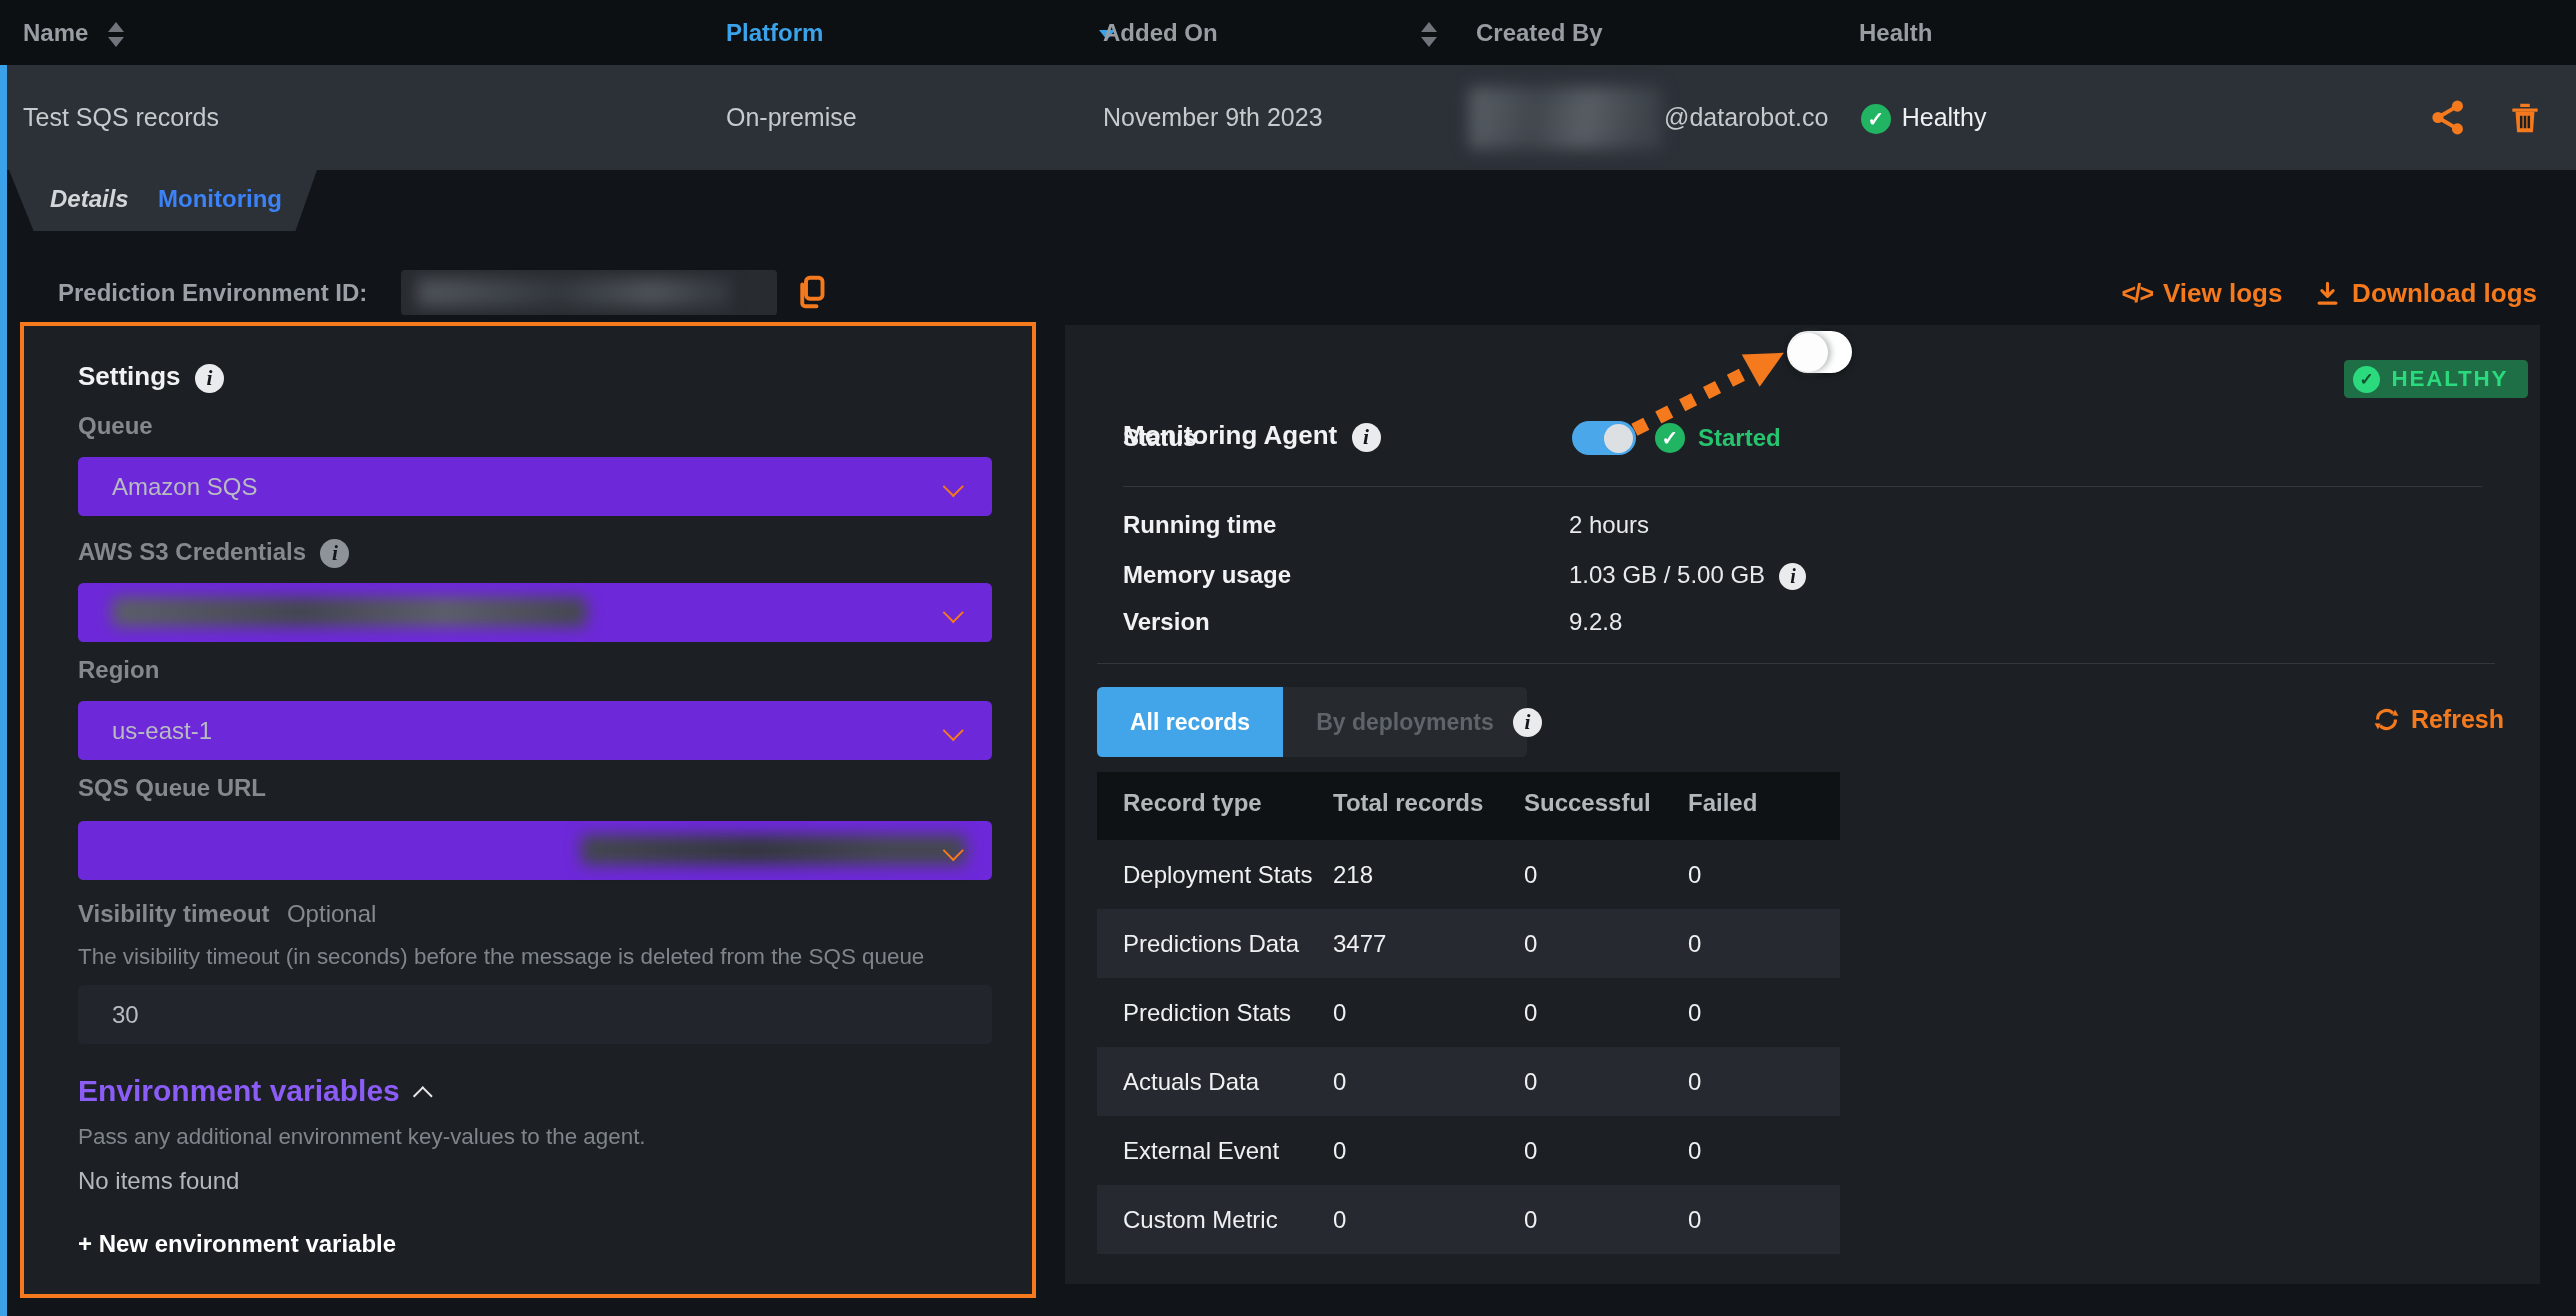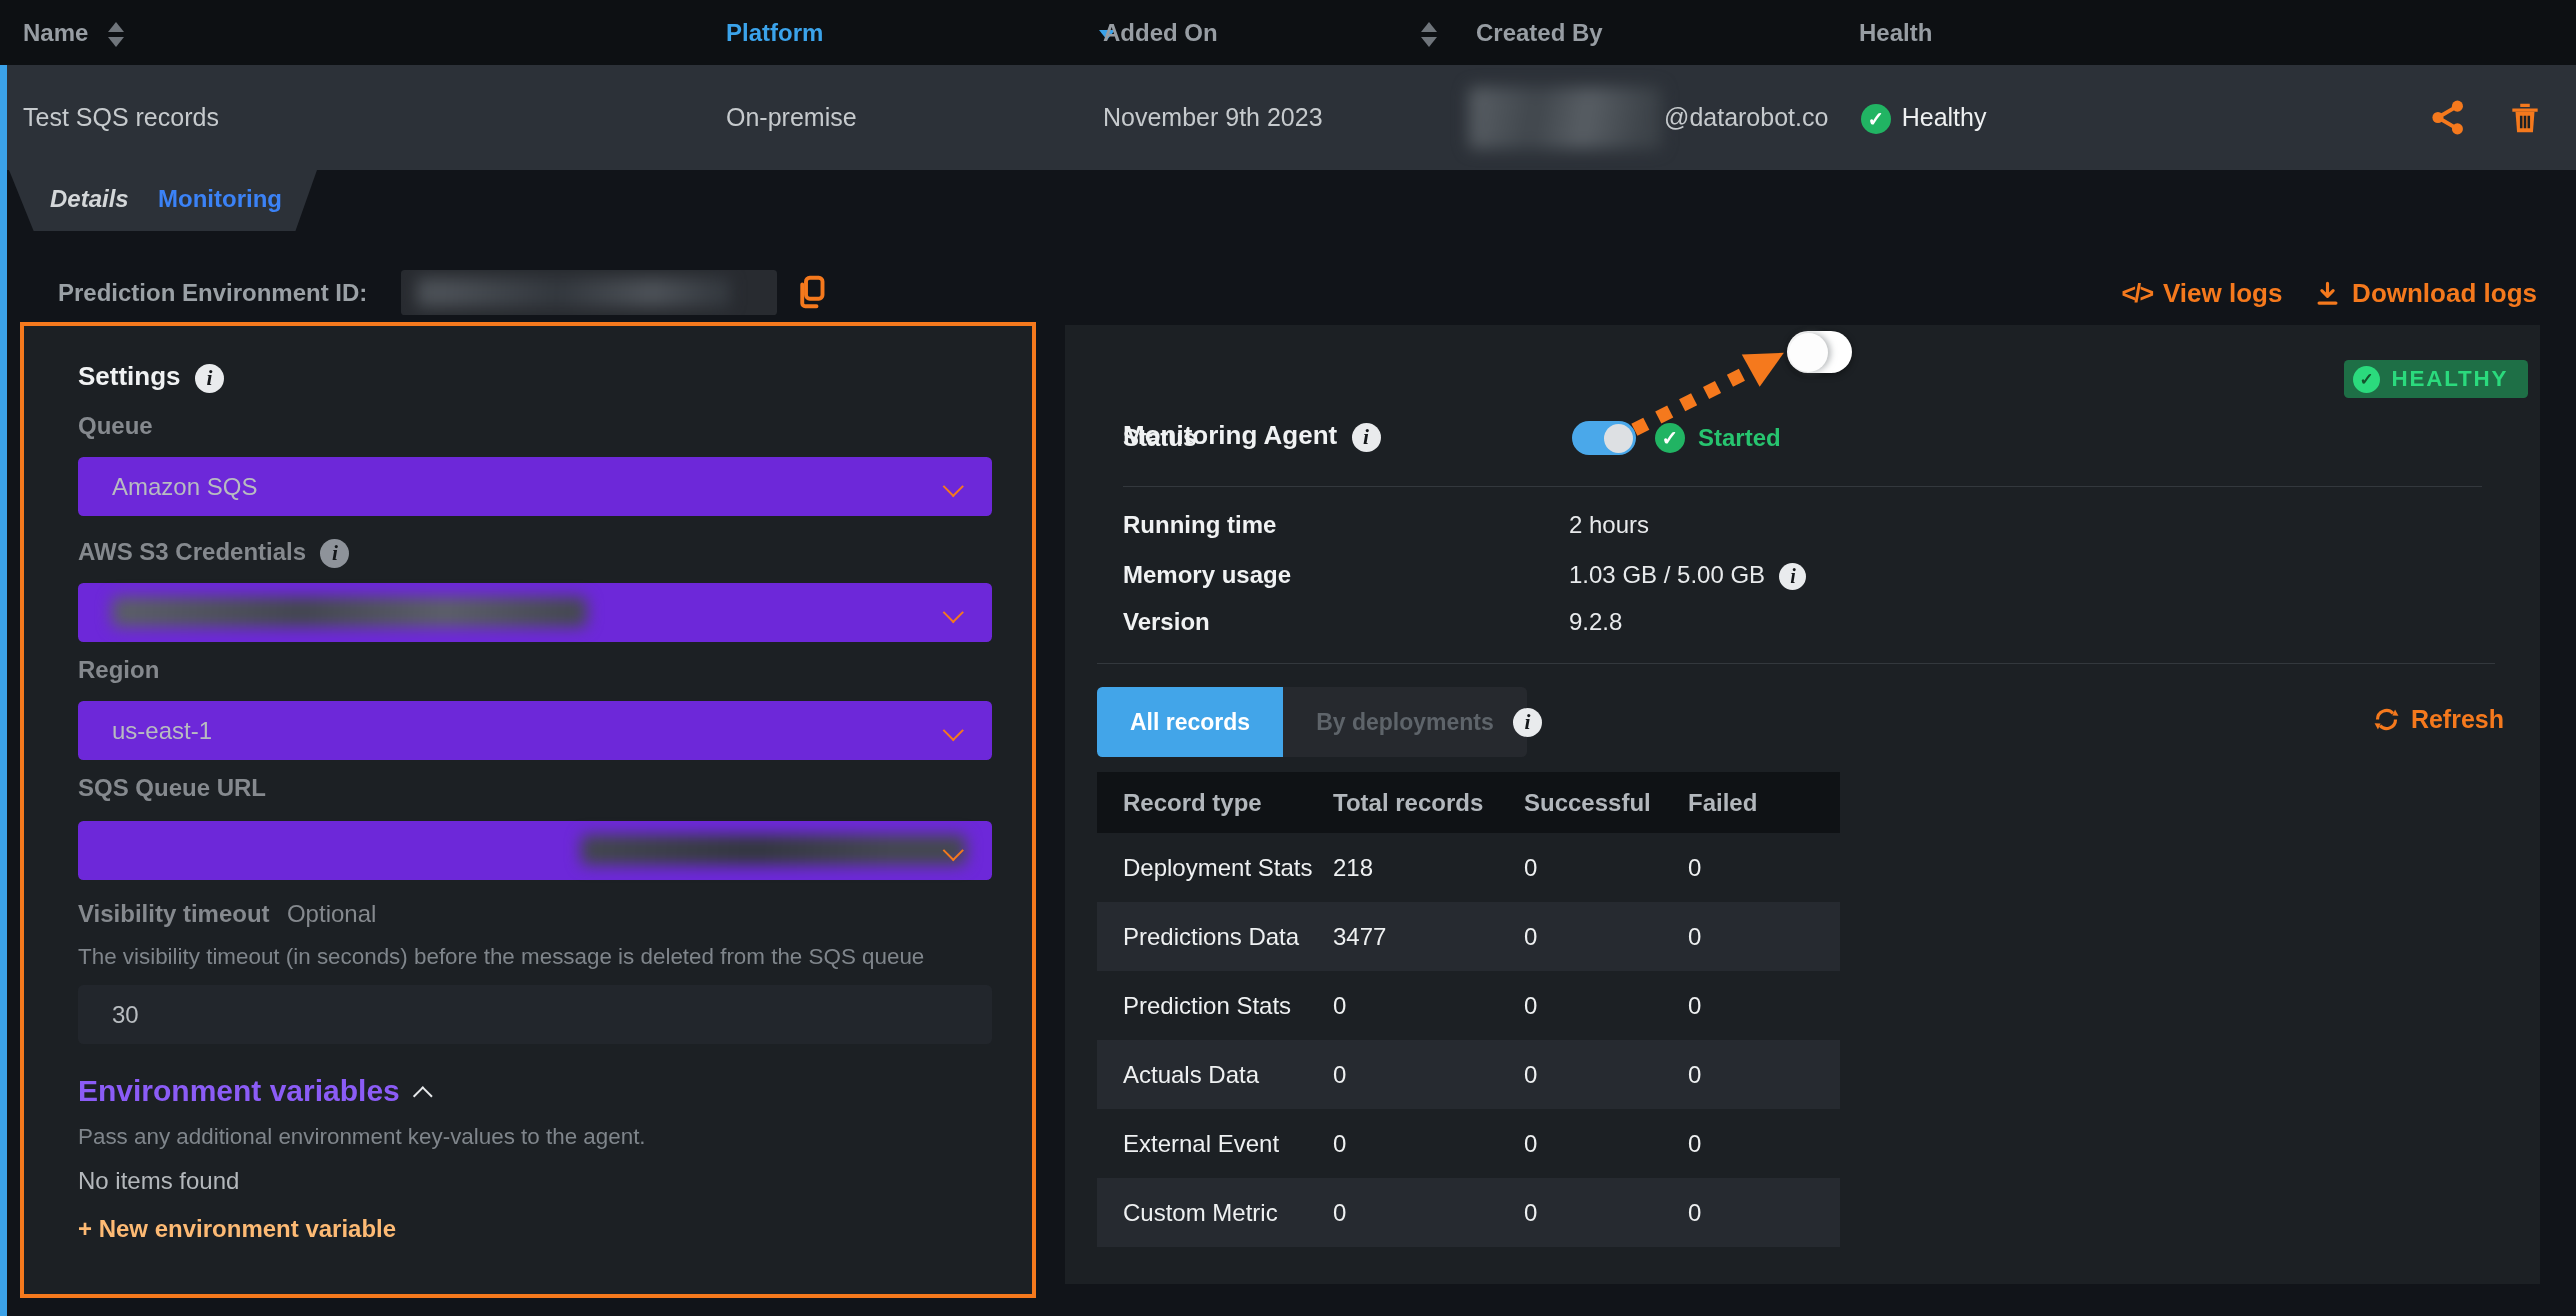--- a/index.html
+++ b/index.html
@@ -65,21 +65,21 @@
   .chev-up{display:inline-block;width:11.6px;height:11.6px;margin-left:16px;
     border-right:2.7px solid #e6e8ea;border-bottom:2.7px solid #e6e8ea;transform:rotate(-135deg) translate(-1.8px,-1.8px);}
   .dd-smudge{position:absolute;top:14.3px;height:30px;border-radius:5.4px;filter:blur(7.2px);}
   .cred-smudge{left:34px;width:475px;background:linear-gradient(95deg,#595e64 5%,#42474d 40%,#5b6066 70%,#454a50 95%);}
   .url-smudge{left:503px;width:385px;background:linear-gradient(95deg,#41464c 5%,#32373d 45%,#43484e 80%);}
   .desc-text{font-size:22.4px;color:#7f858b;font-weight:400;}
   .ti{position:absolute;left:54px;width:914px;height:59px;box-sizing:border-box;background:#22262c;border:none;border-radius:5.4px;
     color:#b8bcc0;font-size:24px;font-family:"Liberation Sans",sans-serif;padding:0 34px;outline:none;}
   .envvars-title{font-size:30px;font-weight:700;color:#8b5cf6;cursor:pointer;}
   .noitems{font-size:24px;color:#b4b8bc;font-weight:400;}
-  .addvar{font-size:24px;color:#fdba74;font-weight:700;cursor:pointer;}
+  .addvar{font-size:24px;color:#ffffff;font-weight:700;cursor:pointer;margin-top:15px;}
 
   
   .info{display:inline-block;width:29px;height:29px;border-radius:50%;background:#e9ebed;color:#14171a;
     font-family:"Liberation Serif",serif;font-style:italic;font-weight:700;font-size:21.5px;line-height:28px;
     text-align:center;vertical-align:middle;margin-left:14.3px;}
   .info.gray{background:#8e939a;}
 
   
   .mon-panel{position:absolute;left:1065px;top:325px;width:1475px;height:959px;background:#1c2024;}
   .mon-panel .lab{position:absolute;left:58px;line-height:36px;font-size:24px;font-weight:700;color:#f0f2f3;white-space:nowrap;}
@@ -106,21 +106,21 @@
   .seg{position:absolute;left:32px;top:362px;height:70px;display:flex;border-radius:5.4px;overflow:hidden;}
   .seg .s{height:70px;line-height:70px;font-size:23px;padding:0 33px;cursor:pointer;white-space:nowrap;font-weight:bold;}
   .seg-active{background:#42a5e9;color:#fff;}
   .seg-idle{background:#26292e;color:#5e646a;}
   .seg-info{position:absolute;left:448px;top:383px;}
   .refresh{position:absolute;right:36px;top:380px;display:flex;align-items:center;gap:10.7px;
     color:#f5791d;font-size:25px;font-weight:700;cursor:pointer;}
 
   
   .rtable{position:absolute;left:32px;top:447px;width:743px;}
-  .rtable .thead{height:61px;background:#0f1215;display:flex;align-items:center;}
+  .rtable .thead{height:68px;background:#0f1215;display:flex;}
   .rtable .thead .th{line-height:61px;font-size:24px;font-weight:700;color:#b2b7bc;white-space:nowrap;}
   .rtable .tr{height:69px;display:flex;}
   .rtable .tr.alt{background:#262a30;}
   .rtable .td{line-height:69px;font-size:24px;color:#eef0f1;white-space:nowrap;}
   .c0{width:236px;padding-left:26px;box-sizing:border-box;}
   .c1{width:191px;}
   .c2{width:164px;}
   .c3{width:127px;}
 
   .arrow-svg{position:absolute;left:547px;top:15px;}

